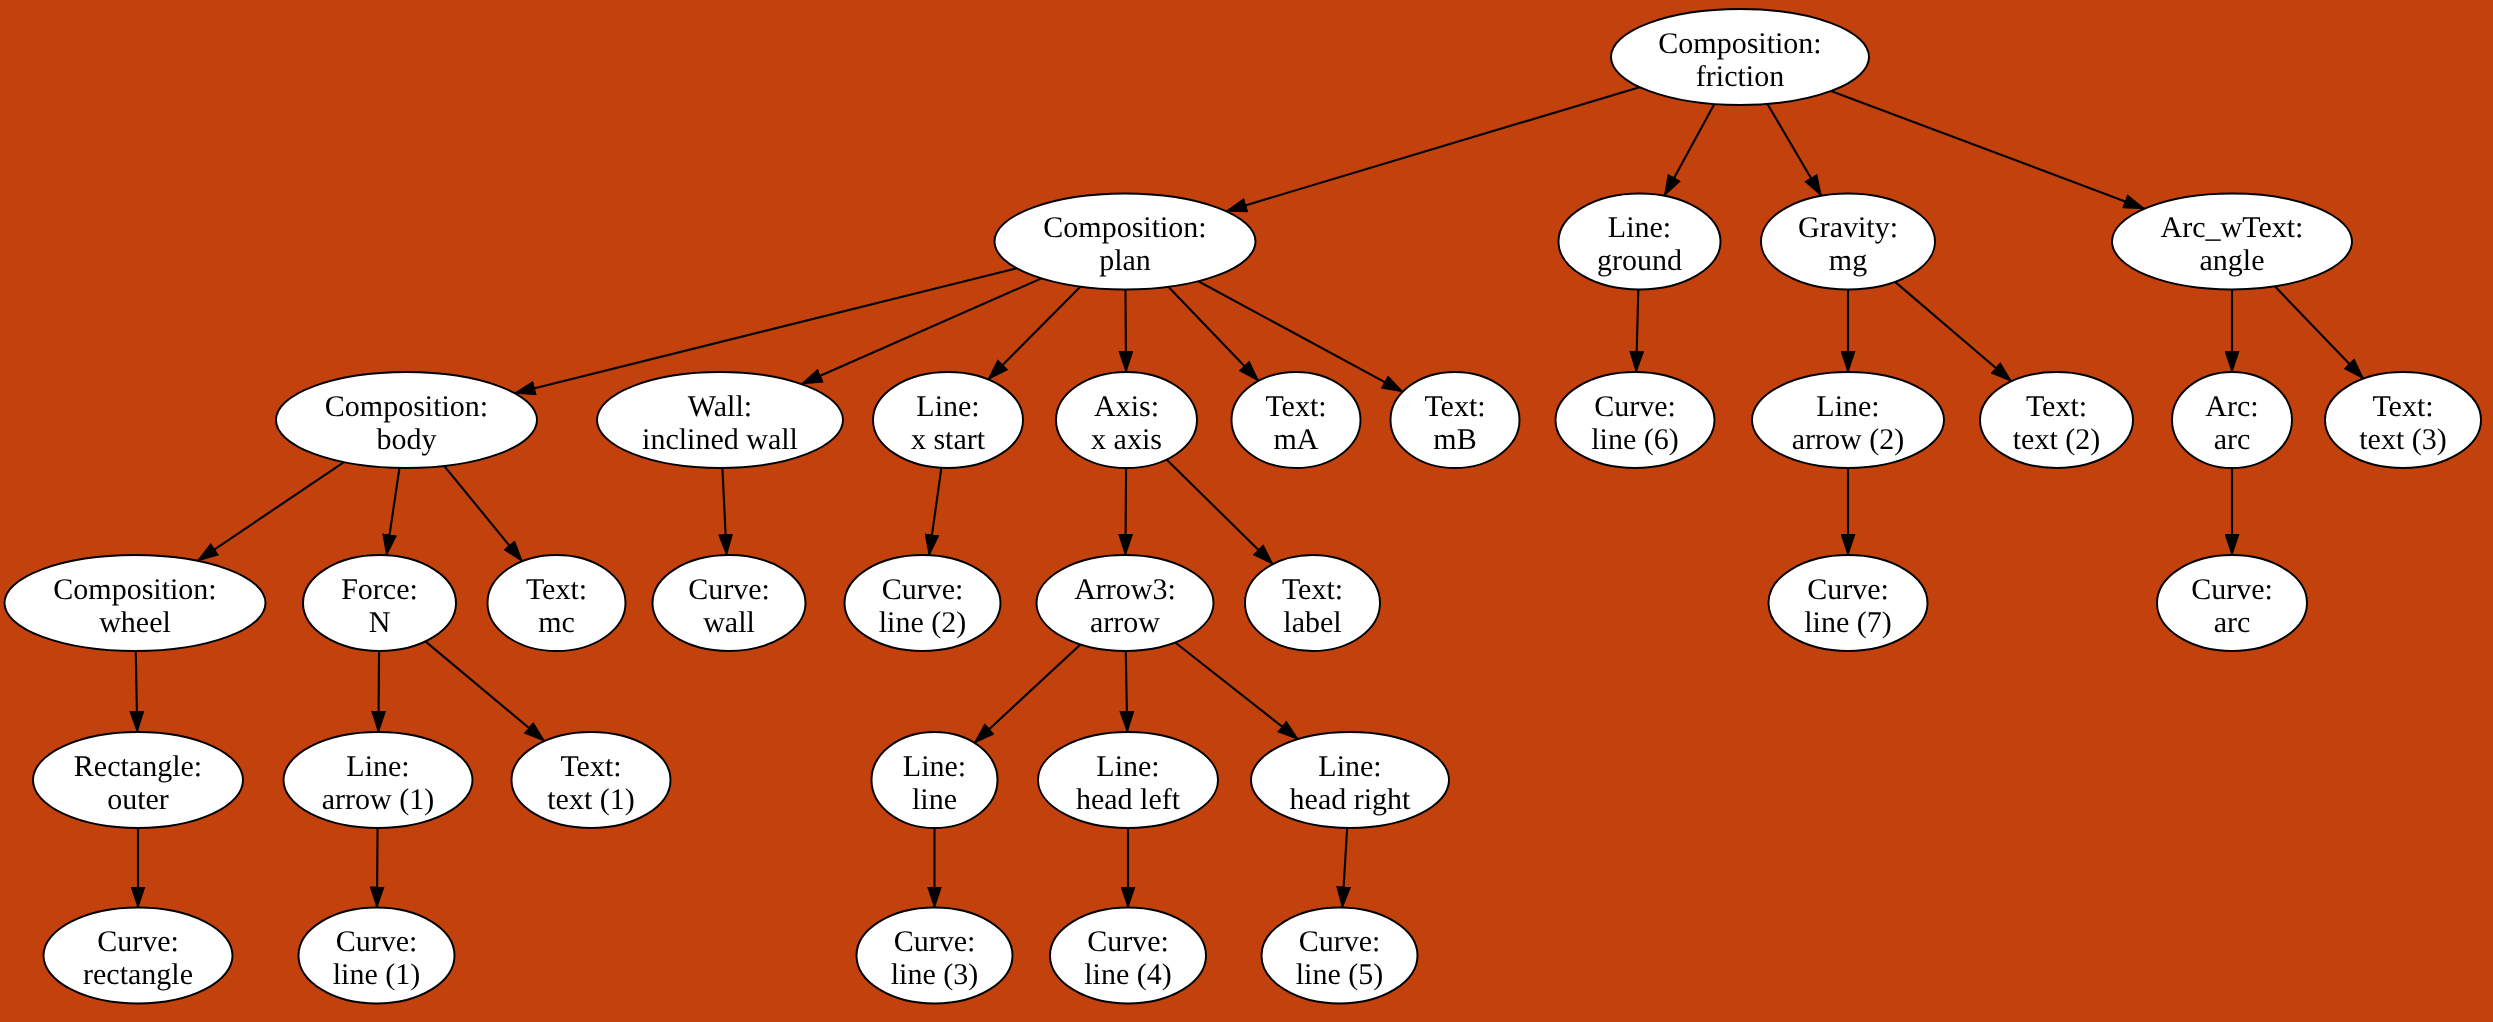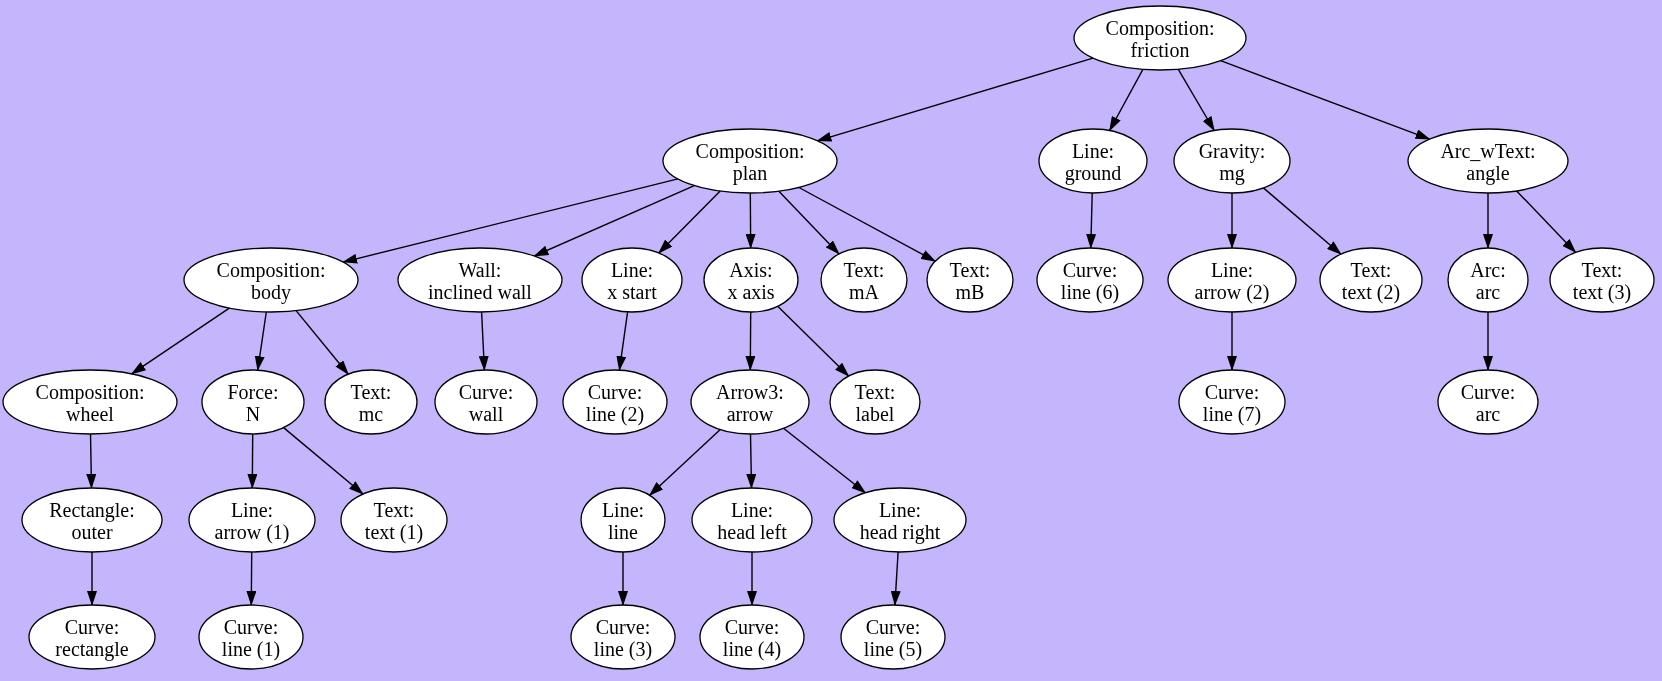--- a/index.html
+++ b/index.html
@@ -19,21 +19,21 @@
   }
   .node-text {
     font-family: "Liberation Serif", "DejaVu Serif", serif;
     font-size: 20px;
     text-anchor: middle;
   }
 </style>
 </head>
 <body>
 
-<div class="stage" style="background: #c4b5fd;">
+<div class="stage" style="background: #c2410c;">
   <svg id="graph-svg" width="1662" height="681" viewBox="0 0 1662 681" xmlns="http://www.w3.org/2000/svg">
     <defs>
       <marker id="arrowhead" viewBox="0 0 15 10" refX="14" refY="5" markerWidth="15" markerHeight="10" markerUnits="userSpaceOnUse" orient="auto">
         <path d="M0,0 L15,5 L0,10 Z" fill="#000000"></path>
       </marker>
     </defs>
     <g id="edges-layer">
         <line x1="1093.0" y1="58.1" x2="817.4" y2="140.8" class="edge-line" stroke="#000000" stroke-width="1.4" marker-end="url(#arrowhead)"></line>
         <line x1="1142.9" y1="69.4" x2="1109.6" y2="130.5" class="edge-line" stroke="#000000" stroke-width="1.4" marker-end="url(#arrowhead)"></line>
         <line x1="1178.3" y1="69.3" x2="1214.2" y2="130.5" class="edge-line" stroke="#000000" stroke-width="1.4" marker-end="url(#arrowhead)"></line>

